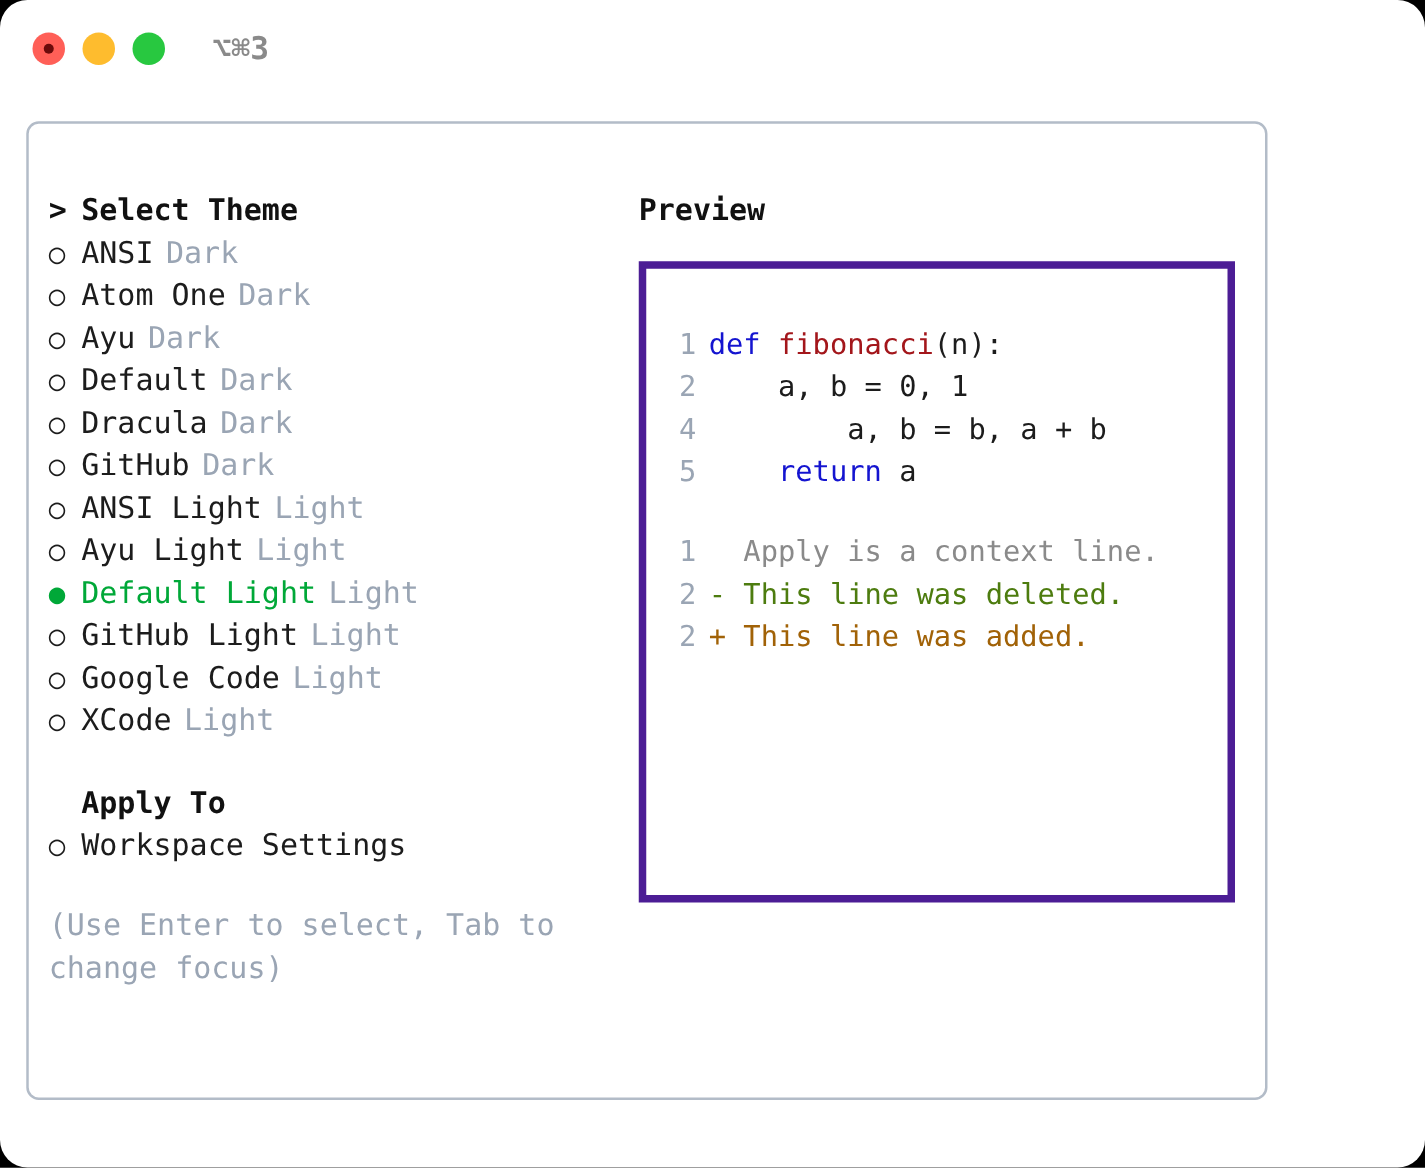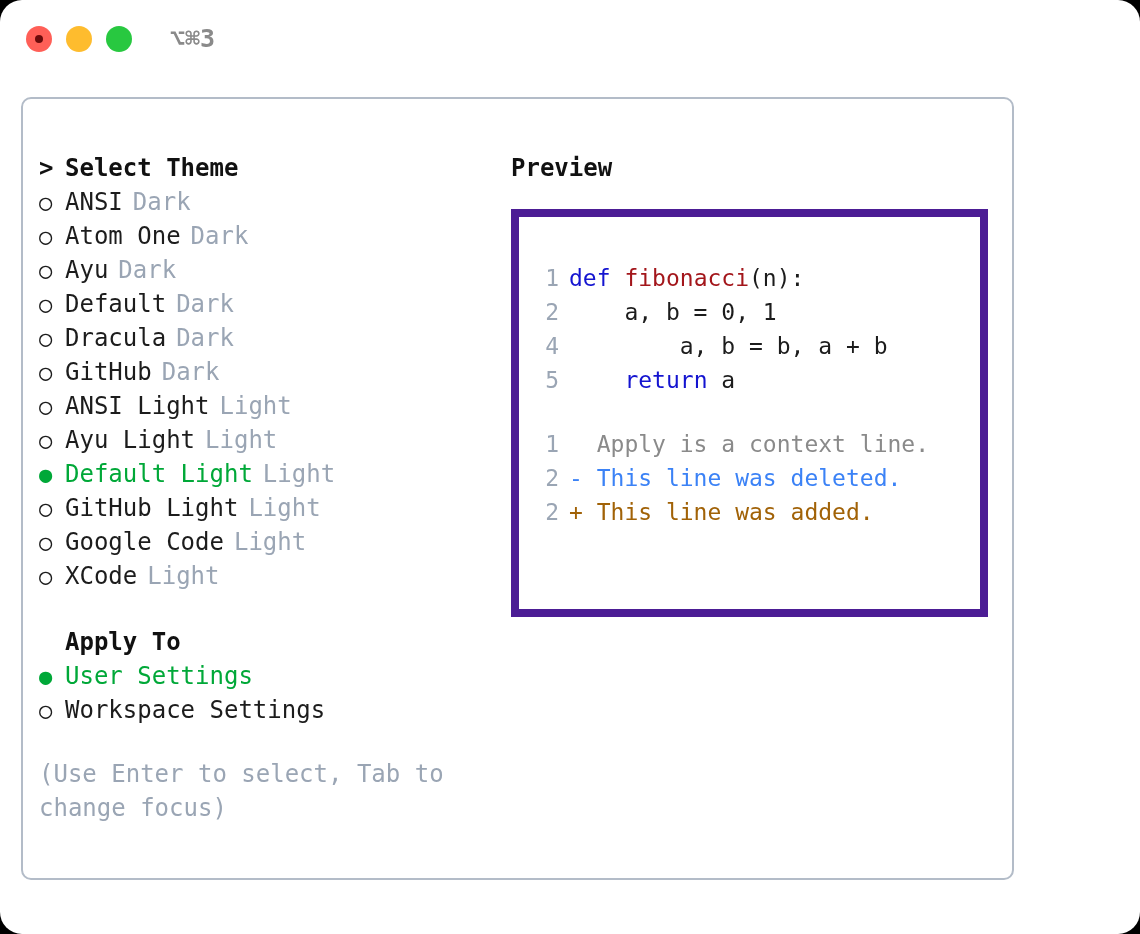--- a/index.html
+++ b/index.html
@@ -125,43 +125,43 @@
   }
   #preview-title {
     font-size: 24px;
     line-height: 34px;
     font-weight: bold;
     color: #111111;
   }
   #preview-box {
     margin-top: 24px;
     width: 477px;
-    height: 408px;
-    border: 8px solid #4c1d95;
+    height: 513px;
+    border: 6px solid #4c1d95;
     box-sizing: border-box;
     padding: 44px 0 0 14px;
   }
 
   .code-line {
     font-size: 23px;
     line-height: 34px;
     white-space: pre;
   }
   .ln {
     display: inline-block;
     width: 26px;
     text-align: right;
     color: #9aa5b4;
     margin-right: 10px;
   }
   .kw   { color: #1414d0; }
   .fn   { color: #a3161b; }
   .plain{ color: #1c1c1c; }
   .ctx  { color: #8a8a8a; }
-  .del  { color: #3b82f6; }
+  .del  { color: #4d7c0f; }
   .add  { color: #a16207; }
 
   .diff-gap { height: 30px; }
 </style>
 </head>
 <body>
 
 <div id="window">
 
   <div id="titlebar">
@@ -194,21 +194,20 @@
           <div class="row"><span class="marker unsel">○</span><span class="label">XCode</span><span class="tag">Light</span></div>
         </div>
 
       <div class="spacer-md"></div>
 
       <div class="row">
         <span class="marker blank">○</span><span class="header-label">Apply To</span>
       </div>
 
       <div id="apply-list">
-          <div class="row"><span class="marker sel">●</span><span class="label selected">User Settings</span></div>
           <div class="row"><span class="marker unsel">○</span><span class="label">Workspace Settings</span></div>
         </div>
 
       <div id="hint">(Use Enter to select, Tab to change focus)</div>
     </div>
 
     <div id="right-col">
       <div id="preview-title">Preview</div>
       <div id="preview-box">
         <div id="code-block">

